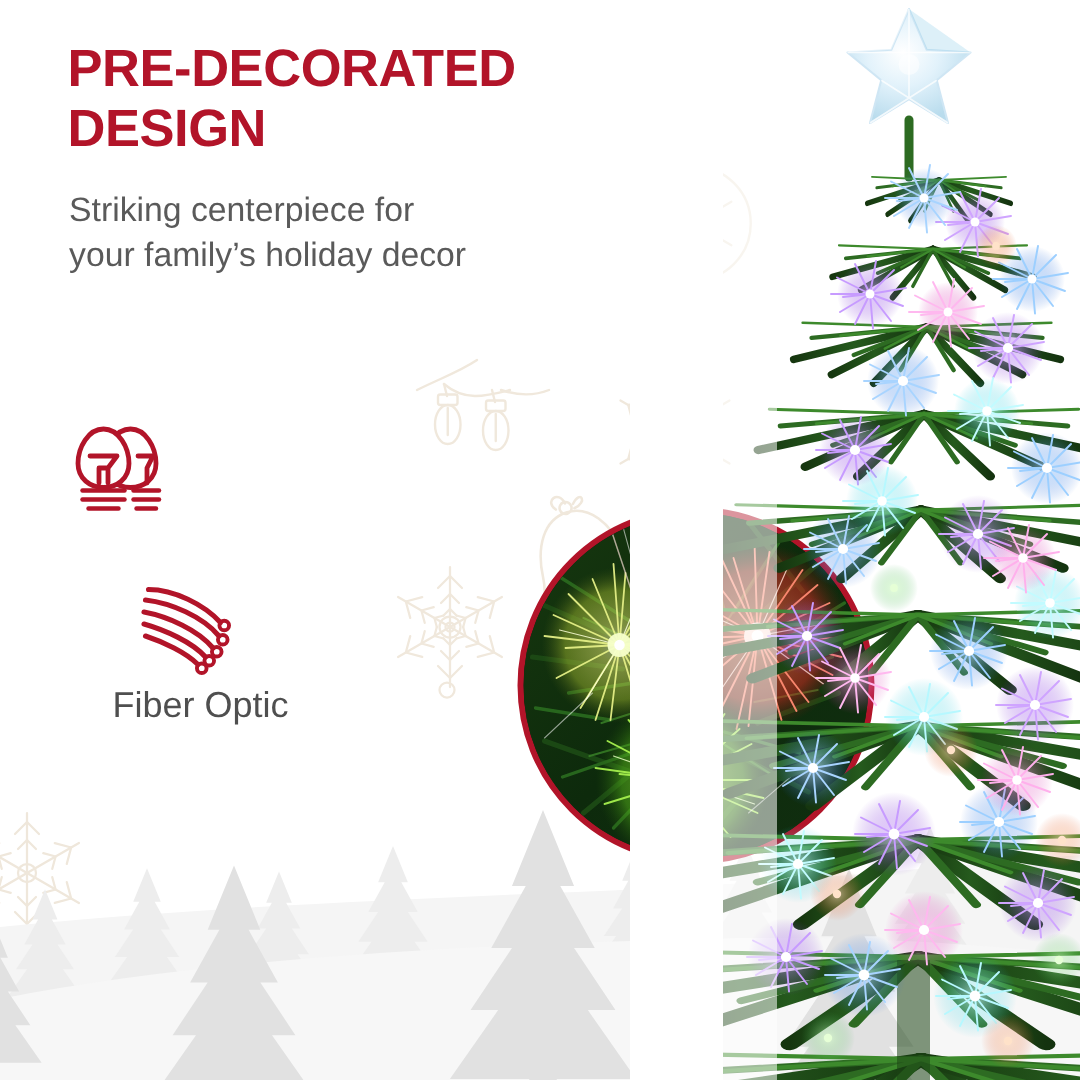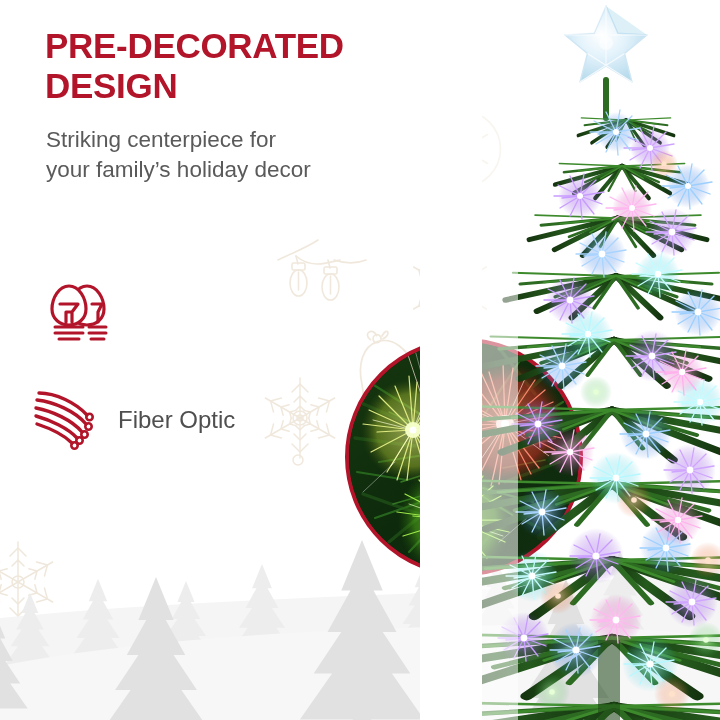--- a/index.html
+++ b/index.html
@@ -25,21 +25,21 @@
     letter-spacing:-0.3px;
   }
   #subtitle{
     position:absolute;left:46px;top:125px;width:350px;
     color:#5a5a5a;font-size:22.5px;line-height:1.33;font-weight:normal;
   }
 
   
   .feature{position:absolute;display:flex;align-items:center;}
   #feat-led{left:44px;top:276px;}
-  #feat-fiber{left:30px;top:383px;}
+  #feat-fiber{left:61px;top:383px;flex-direction:column;}
   .feature .ico{width:74px;height:74px;flex:0 0 74px;display:block;}
   .feature .flabel{
     margin-left:14px;color:#4f4f4f;font-size:24px;white-space:nowrap;
   }
 
   
   #inset{
     position:absolute;left:345px;top:338px;width:238px;height:238px;
     border-radius:50%;
     border:4px solid #B21429;

